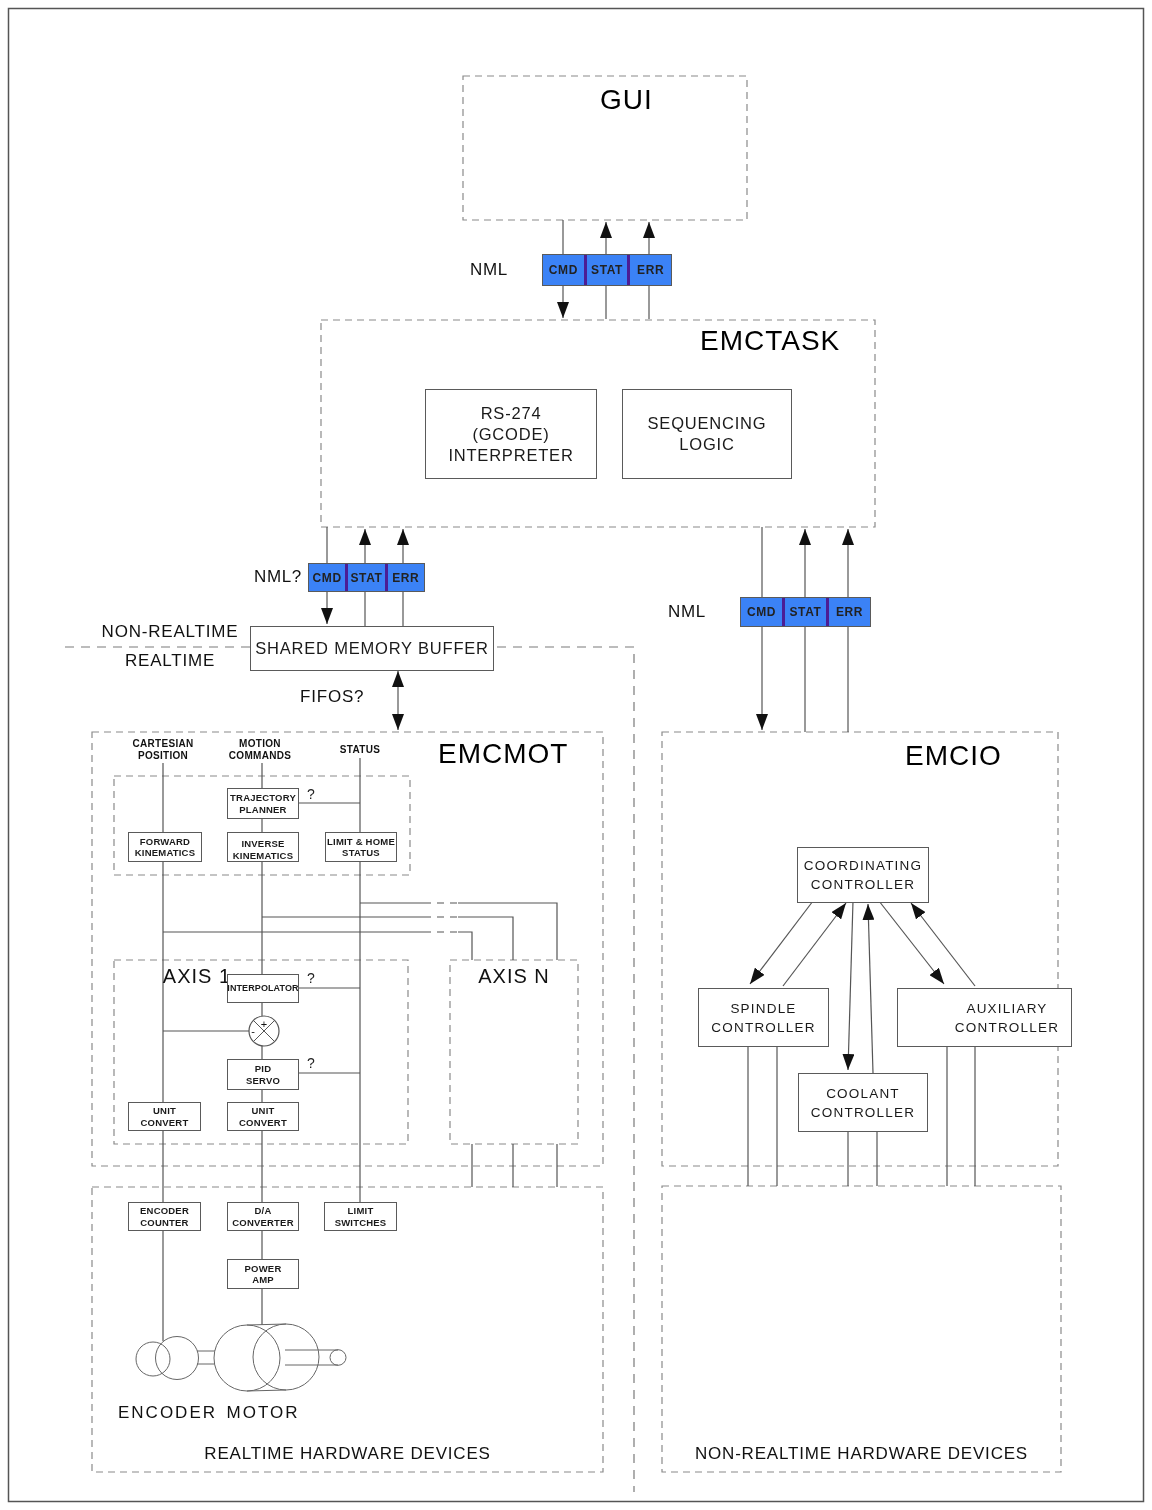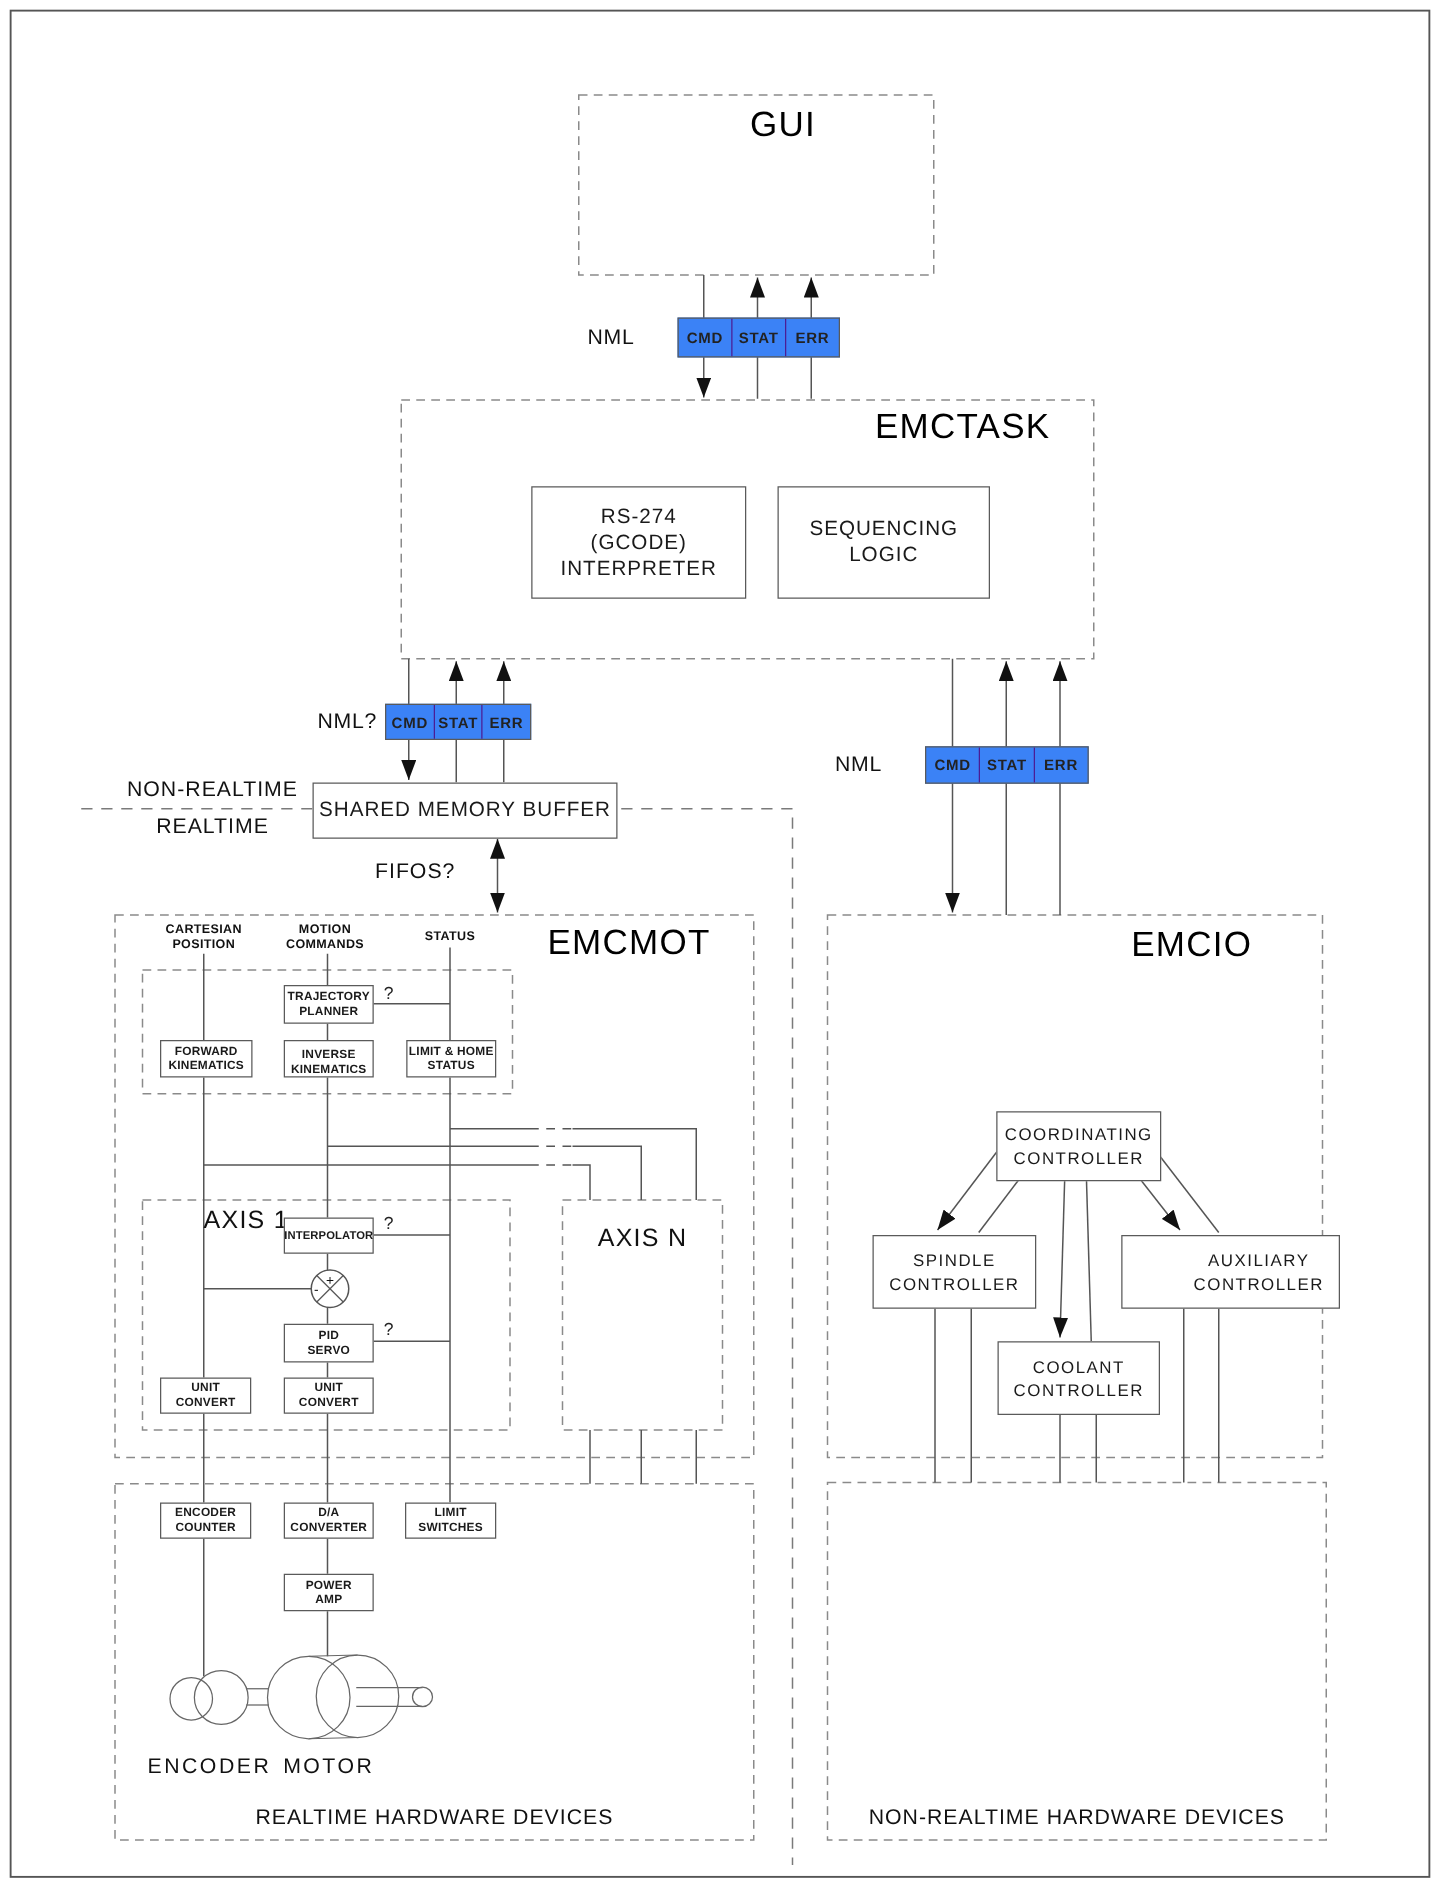--- a/index.html
+++ b/index.html
@@ -16,21 +16,21 @@
   .f-xs{font-size:9px;font-weight:700;letter-spacing:0.1px;line-height:11px;}
   .f-nml{font-size:17px;letter-spacing:0.6px;}
   .f-title{font-size:28px;letter-spacing:1px;color:#000;}
   .f-col{font-size:10px;font-weight:700;letter-spacing:0.3px;line-height:11.5px;}
   .f-axis{font-size:20px;letter-spacing:1px;}
   .f-cap{font-size:17px;letter-spacing:0.8px;}
   .f-q{font-size:14px;color:#222;}
   .nmlrow{position:absolute;display:flex;z-index:3;background:#3b82f6;border:1px solid #5a5a5a;}
   .nmlrow .cell{flex:1;display:flex;align-items:center;justify-content:center;
                 font-size:12px;font-weight:700;letter-spacing:0.6px;color:#222;}
-  .nmlrow .cell + .cell{border-left:1px solid #4c1d95;}
+  .nmlrow .cell + .cell{border-left:3px solid #4c1d95;}
   span{display:block;}
 </style>
 </head>
 <body>
 
 <div id="canvas">
 
   <svg class="layer" width="1152" height="1510" viewBox="0 0 1152 1510">
     <defs>
       <marker id="ah" orient="auto" markerUnits="userSpaceOnUse" markerWidth="18" markerHeight="12" refX="16" refY="6">
@@ -214,21 +214,21 @@
   <div class="box f-sm" style="left:325px;top:832px;width:70px;height:28px;">
     <span>LIMIT &amp; HOME</span>
     <span>STATUS</span>
   </div>
 
   <div class="lbl f-q c" style="left:302px;top:786px;width:18px;">?</div>
   <div class="lbl f-q c" style="left:302px;top:970px;width:18px;">?</div>
   <div class="lbl f-q c" style="left:302px;top:1055px;width:18px;">?</div>
 
   <div class="lbl f-axis c" style="left:157px;top:965px;width:80px;">AXIS 1</div>
-  <div class="lbl f-axis c" style="left:474px;top:965px;width:80px;margin-top:15px;">AXIS N</div>
+  <div class="lbl f-axis c" style="left:474px;top:965px;width:80px;">AXIS N</div>
 
   <div class="box f-xs" style="left:227px;top:974px;width:70px;height:27px;">
     <span>INTERPOLATOR</span>
   </div>
   <div class="box f-sm" style="left:227px;top:1059px;width:70px;height:29px;">
     <span>PID</span>
     <span>SERVO</span>
   </div>
   <div class="box f-sm" style="left:128px;top:1102px;width:71px;height:27px;">
     <span>UNIT</span>
@@ -254,21 +254,21 @@
   <div class="box f-sm" style="left:227px;top:1259px;width:70px;height:28px;">
     <span>POWER</span>
     <span>AMP</span>
   </div>
 
   <div class="lbl f-cap c" style="left:118px;top:1403px;width:90px;letter-spacing:2px;">ENCODER</div>
   <div class="lbl f-cap c" style="left:218px;top:1403px;width:90px;letter-spacing:2px;">MOTOR</div>
   <div class="lbl f-cap c" style="left:92px;top:1444px;width:511px;">REALTIME HARDWARE DEVICES</div>
   <div class="lbl f-cap c" style="left:662px;top:1444px;width:399px;">NON-REALTIME HARDWARE DEVICES</div>
 
-  <div class="box f-md" style="left:797px;top:847px;width:130px;height:54px;margin-top:42px;">
+  <div class="box f-md" style="left:797px;top:847px;width:130px;height:54px;">
     <span>COORDINATING</span>
     <span>CONTROLLER</span>
   </div>
   <div class="box f-md" style="left:698px;top:988px;width:129px;height:57px;">
     <span>SPINDLE</span>
     <span>CONTROLLER</span>
   </div>
   <div class="box f-md" style="left:897px;top:988px;width:128px;height:57px;padding-left:45px;">
     <span>AUXILIARY</span>
     <span>CONTROLLER</span>

